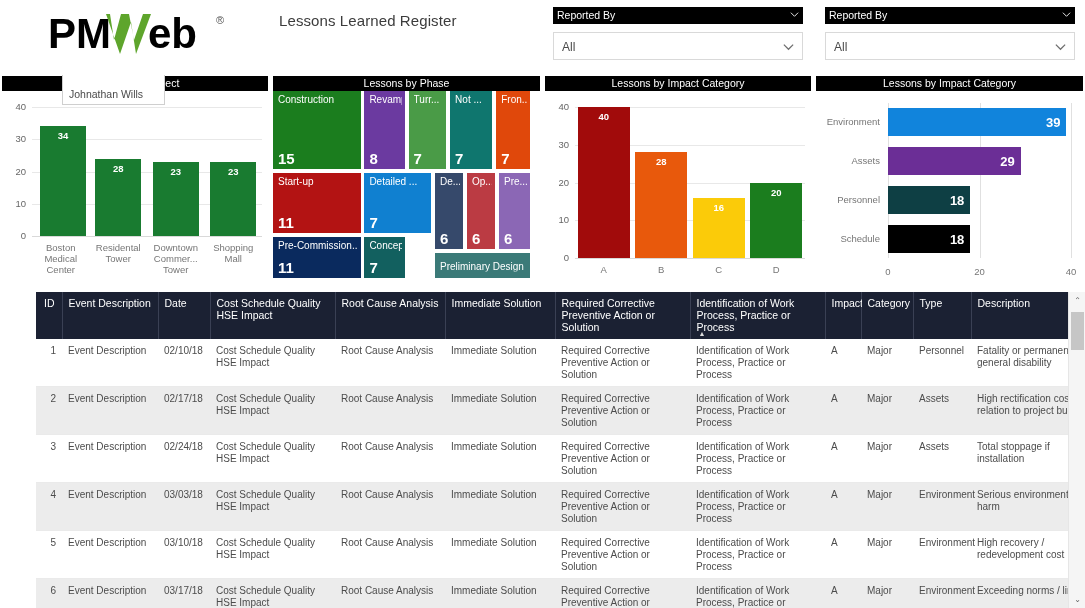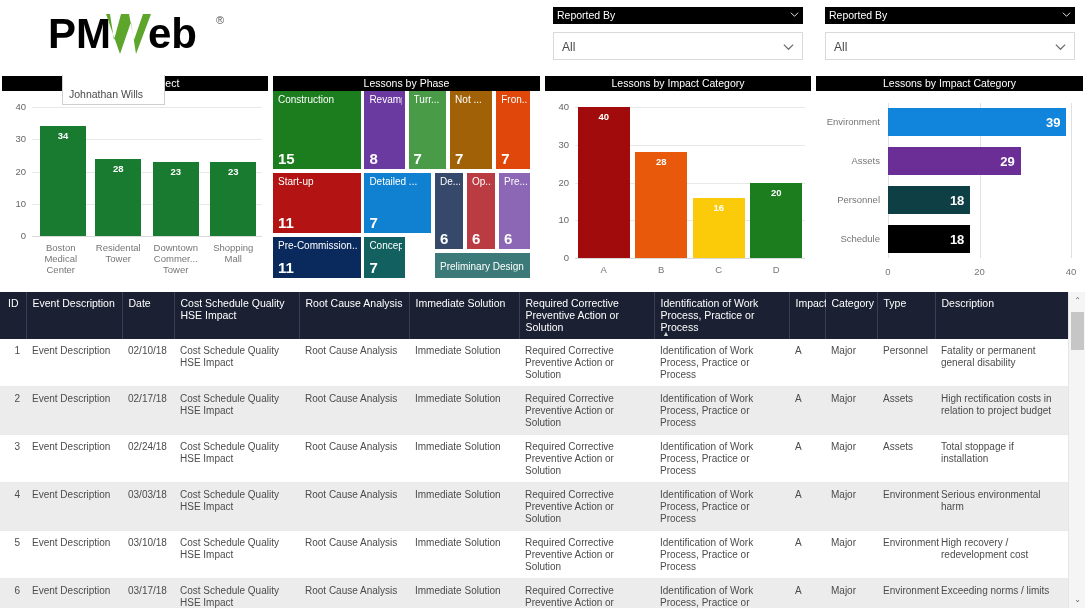--- a/index.html
+++ b/index.html
@@ -90,21 +90,21 @@
   .float-dd {
     position:absolute; left:62px; top:75px; width:103px; height:30px;
     background:#fff; border:1px solid #cfcfcf; border-top:none; z-index:40;
   }
   .float-dd .fv {
     position:absolute; left:6px; top:13px; font-size:10.5px; color:#4a4a4a;
     white-space:nowrap;
   }
 
   
-  .table-wrap { position:absolute; left:0; top:292px; width:1085px; height:316px; background:#fff; }
+  .table-wrap { position:absolute; left:0; top:292px; width:1085px; height:316px; background:#fff;padding-left:36px; }
   table.grid { border-collapse:collapse; width:1068px; table-layout:fixed; }
   table.grid thead th {
     background:#1b2133; color:#fff; font-size:10.5px; font-weight:normal;
     text-align:left; vertical-align:top; padding:5px 6px 6px 6px;
     border-right:1px solid #3a4054; height:38px; position:relative;
   }
   table.grid thead th.first { padding-left:8px; }
   table.grid tbody td {
     font-size:10px; color:#4c4c4c; vertical-align:top;
     padding:6px 6px 5px 6px; border-bottom:1px solid #eaeaea;
@@ -138,20 +138,21 @@
 
     <div class="logo">
       <svg width="220" height="56" viewBox="0 0 220 56" xmlns="http://www.w3.org/2000/svg">
         <text x="0" y="40" font-family="Liberation Sans, sans-serif" font-size="42" font-weight="bold" fill="#000">PM</text>
         <path d="M58 6 L72 46 L83 14 L88 46 L103 6 L95 6 L86 32 L81 6 L73 6 L66 32 L62 6 Z" fill="#5EA52C"></path>
         <text x="100" y="40" font-family="Liberation Sans, sans-serif" font-size="42" font-weight="bold" fill="#000">eb</text>
         <text x="168" y="16" font-family="Liberation Sans, sans-serif" font-size="11" fill="#555">®</text>
       </svg>
     </div>
 
+    <div class="report-title">Lessons Learned Register</div>
 
     <div class="slicer s1">
       <div class="slicer-head">
         <span>Reported By</span>
         <span class="chev">
           <svg width="9" height="9" viewBox="0 0 10 10">
               <path d="M1 3 L5 7 L9 3" stroke="#fff" stroke-width="1" fill="none"></path>
             </svg>
         </span>
       </div>
@@ -246,21 +247,21 @@
           <div class="tm-val">7</div>
         </div>
         <div class="tm-tile" style="left:91.4px; top:146.0px;width:40.4px; height:41.0px;background:#12605F;">
           <div class="tm-name">Conceptu...</div>
           <div class="tm-val">7</div>
         </div>
         <div class="tm-tile" style="left:135.6px; top:0.0px;width:37.6px; height:78.0px;background:#4A9B47;text-decoration:underline;">
           <div class="tm-name">Turr...</div>
           <div class="tm-val">7</div>
         </div>
-        <div class="tm-tile" style="left:177.1px; top:0.0px;width:42.3px; height:78.0px;background:#a16207;">
+        <div class="tm-tile" style="left:177.1px; top:0.0px;width:42.3px; height:78.0px;background:#0f766e;">
           <div class="tm-name">Not ...</div>
           <div class="tm-val">7</div>
         </div>
         <div class="tm-tile" style="left:223.2px; top:0.0px;width:33.8px; height:78.0px;background:#E0480B;">
           <div class="tm-name">Fron...</div>
           <div class="tm-val">7</div>
         </div>
         <div class="tm-tile" style="left:162.0px; top:82.0px;width:28.1px; height:76.0px;background:#36496B;">
           <div class="tm-name">De...</div>
           <div class="tm-val">6</div>

